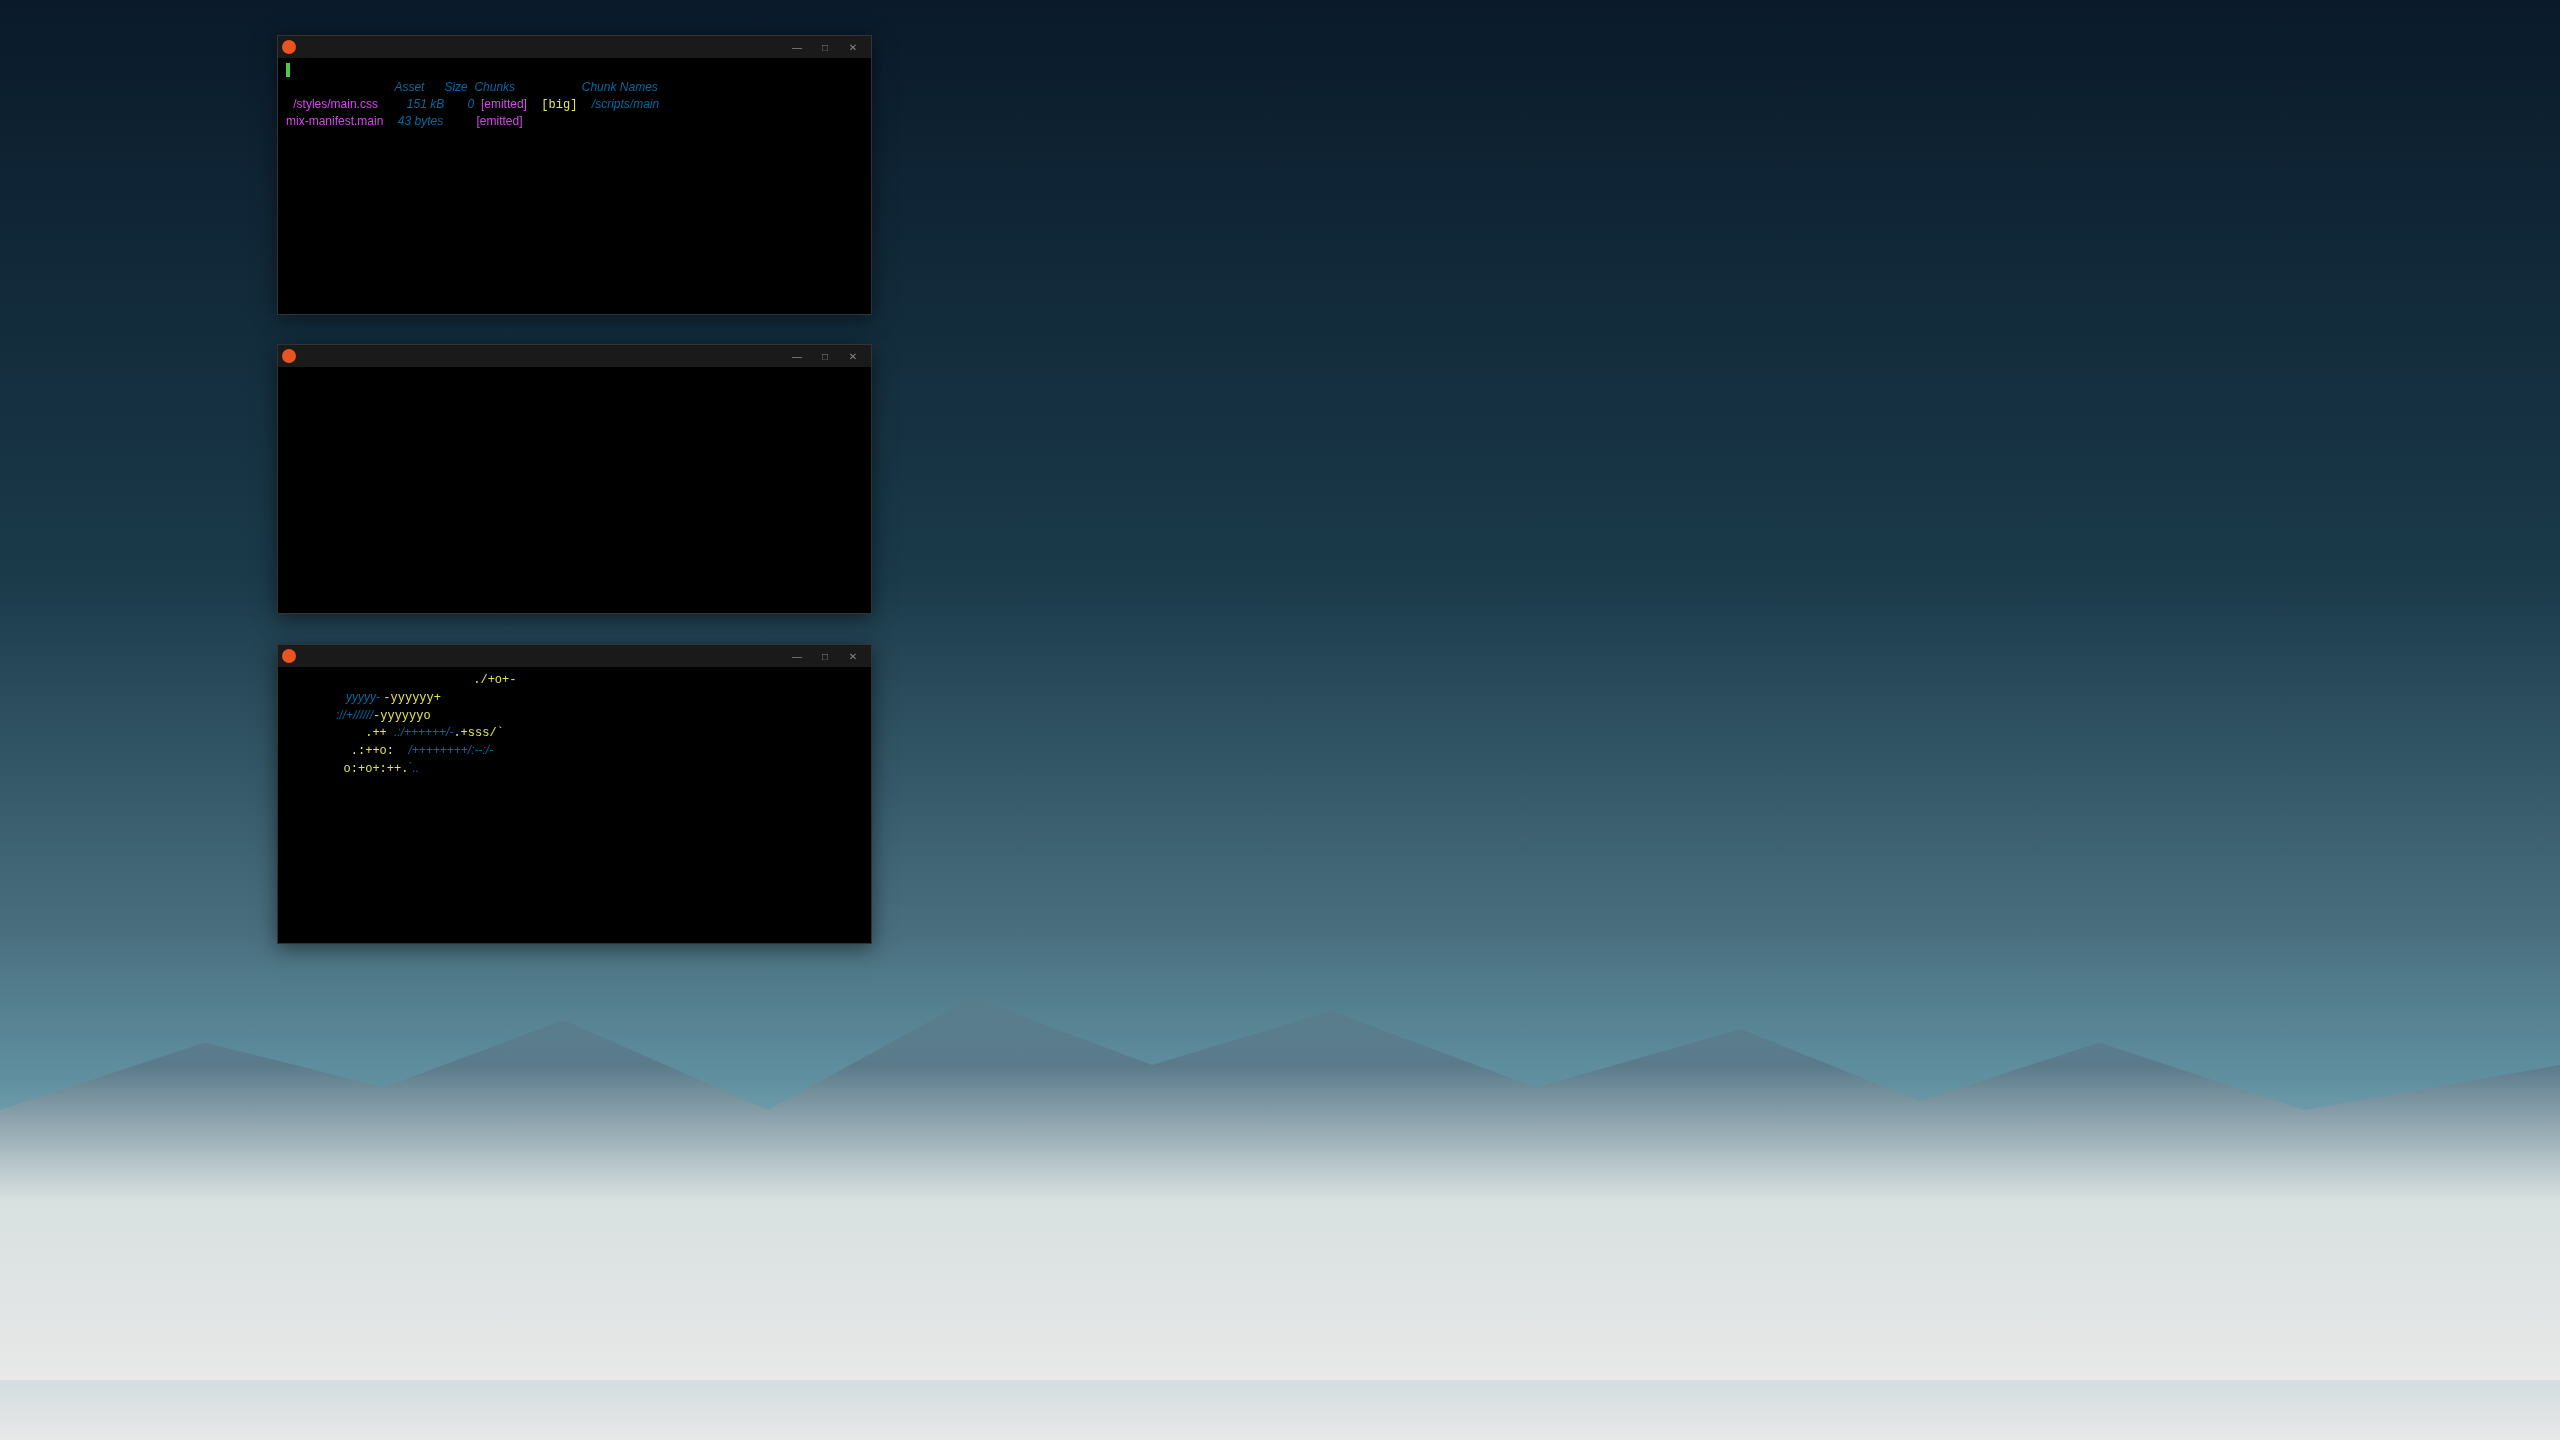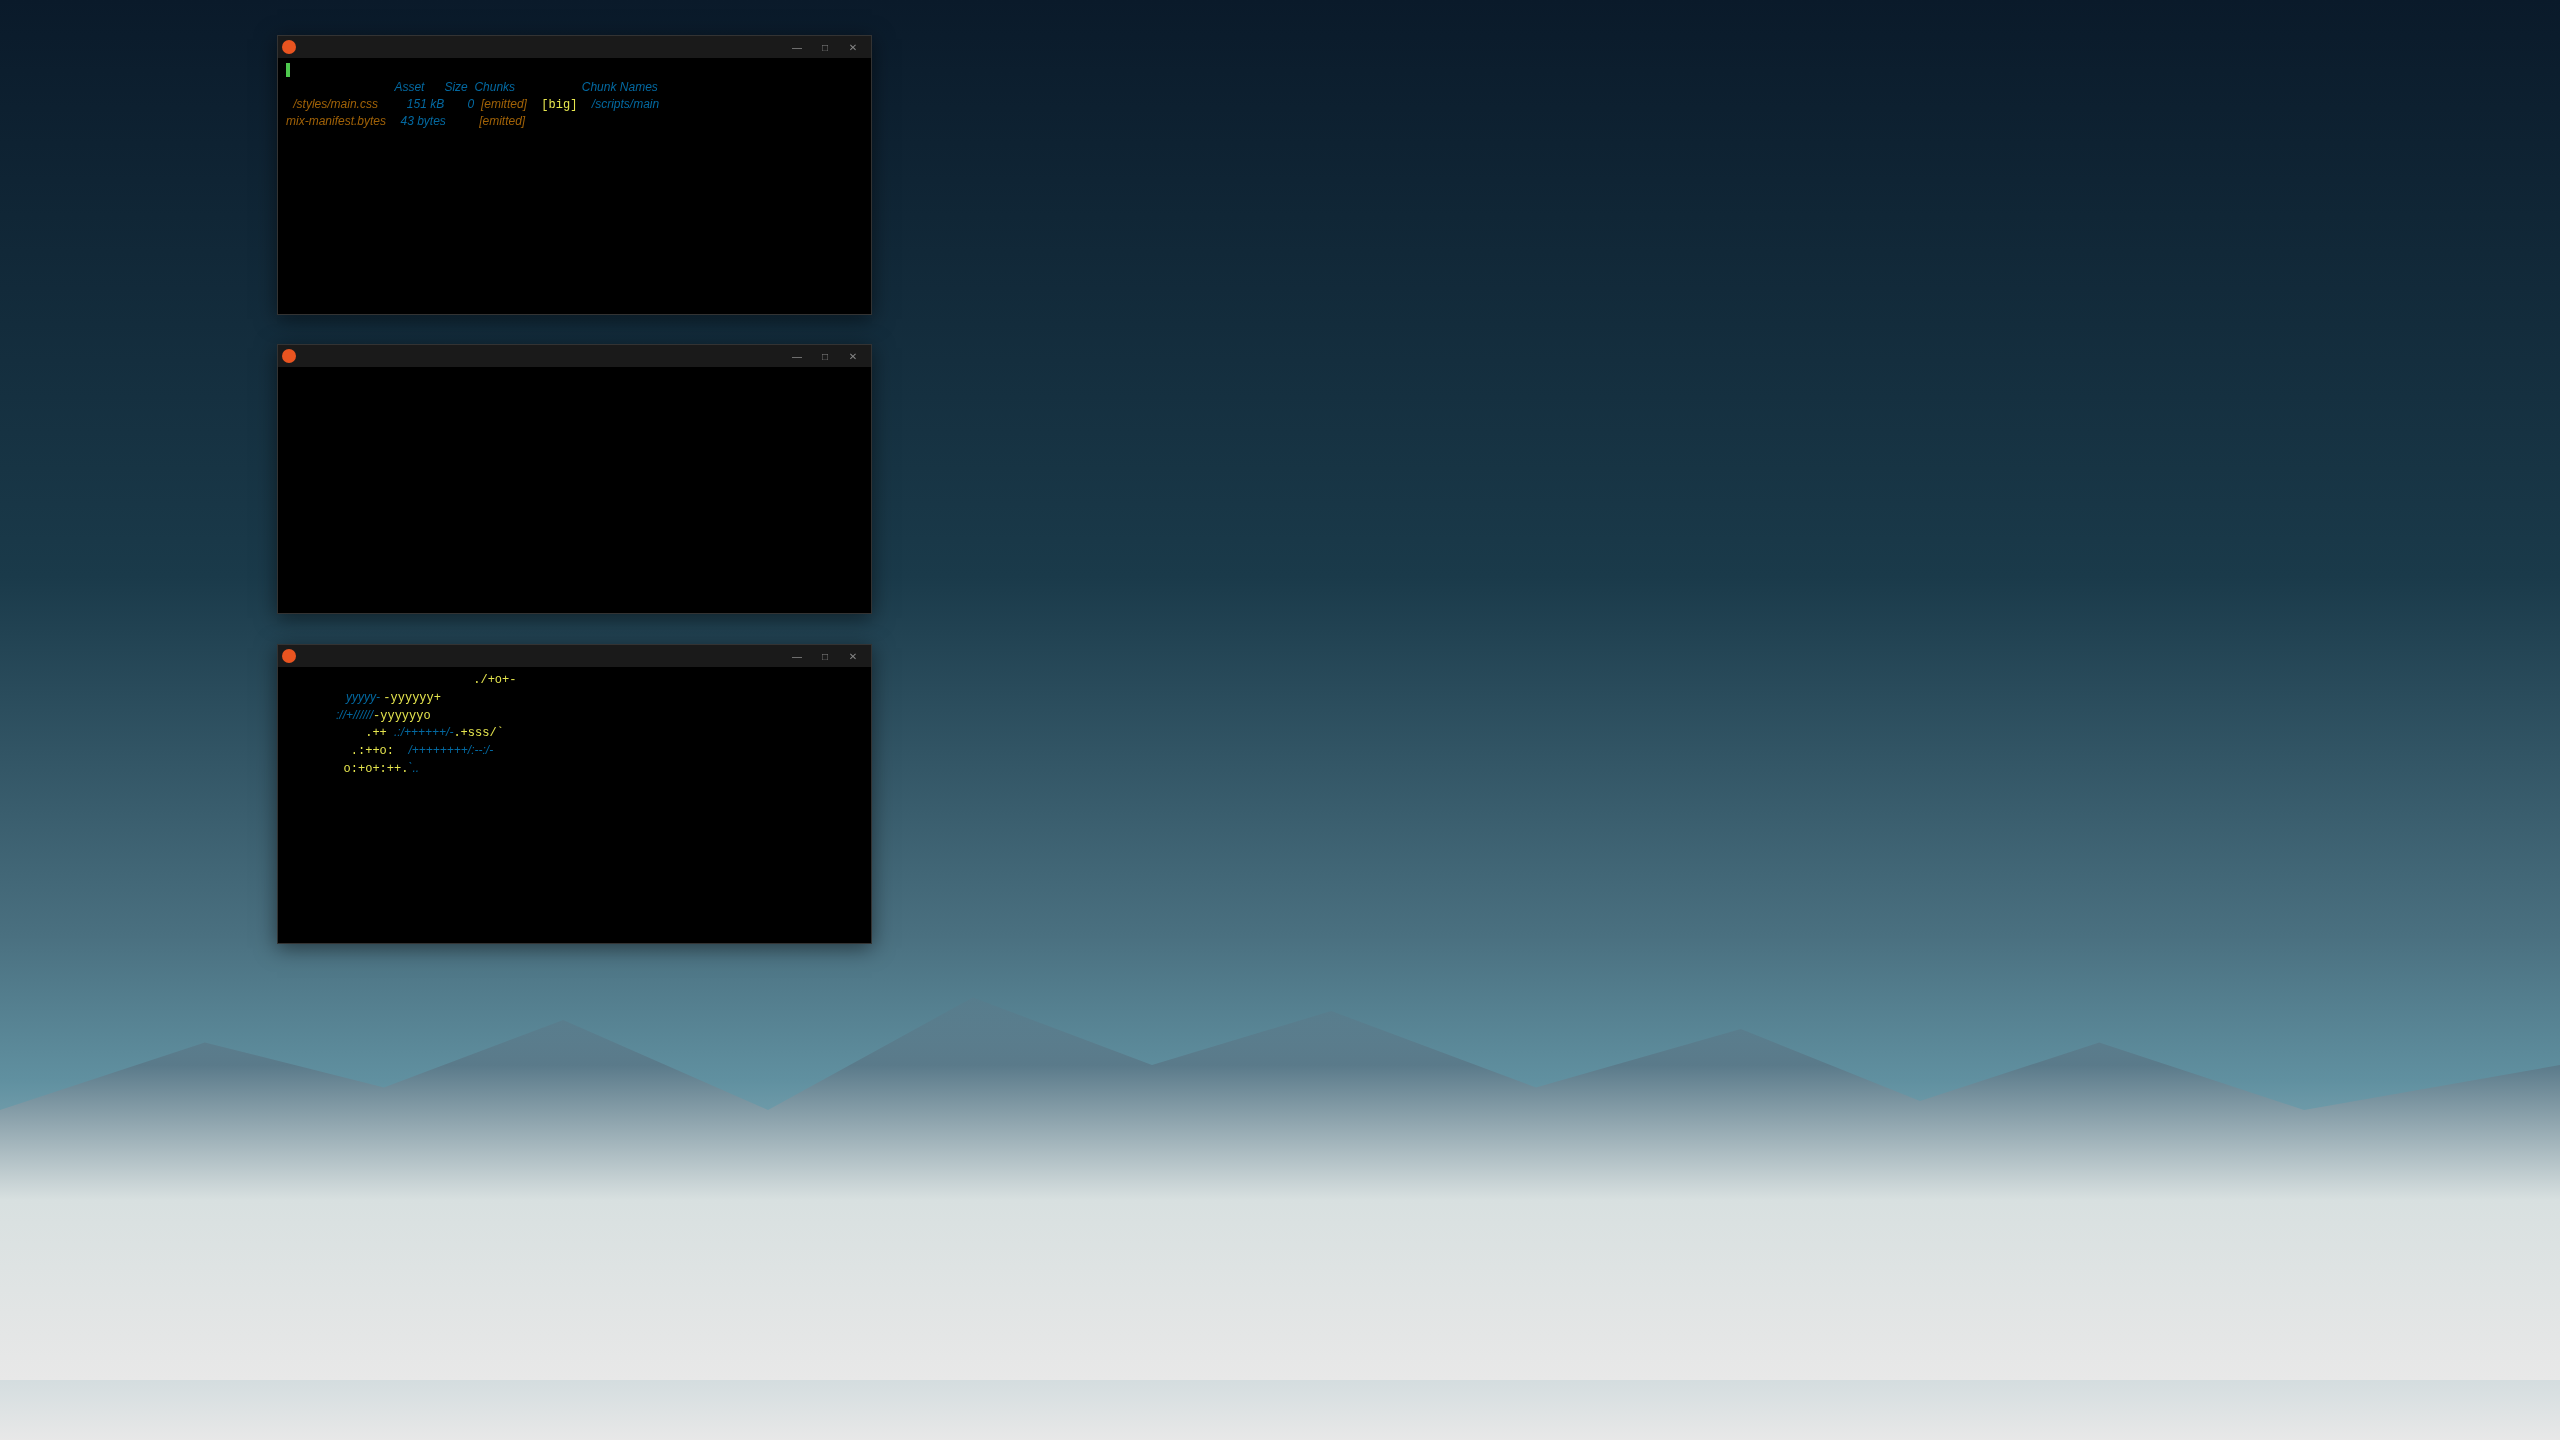--- a/index.html
+++ b/index.html
@@ -7,21 +7,21 @@
 .mountains { position: absolute; bottom: 60px; left: 0; right: 0; height: 450px; background: linear-gradient(180deg, transparent 0%, #5a7a8a 30%, #d8e0e0 60%, #e8e8e8 100%); clip-path: polygon(0 40%, 8% 25%, 15% 35%, 22% 20%, 30% 40%, 38% 15%, 45% 30%, 52% 18%, 60% 35%, 68% 22%, 75% 38%, 82% 25%, 90% 40%, 100% 30%, 100% 100%, 0 100%); }
 .window { position: absolute; background: #000; border: 1px solid #333; box-shadow: 0 4px 20px rgba(0,0,0,0.5); }
 .titlebar { display: flex; align-items: center; height: 22px; background: #1a1a1a; padding: 0 4px; }
 .titlebar .spacer { flex: 1; }
 .titlebar .btn { width: 28px; height: 16px; display: flex; align-items: center; justify-content: center; color: #888; font-size: 10px; cursor: pointer; }
 .titlebar .ubuntu-icon { width: 14px; height: 14px; background: #e95420; border-radius: 50%; margin-right: 6px; }
 .terminal-body { background: #000; color: #ccc; font-family: 'Consolas', monospace; font-size: 12px; padding: 4px 8px; line-height: 1.4; white-space: pre; overflow: hidden; }
 .term1 { left: 277px; top: 35px; width: 595px; height: 280px; }
 .term2 { left: 277px; top: 344px; width: 595px; height: 270px; }
 .term3 { left: 277px; top: 644px; width: 595px; height: 300px; }
-.t-green { color: #a16207; font-style: italic; }
+.t-green { color: #d946ef; }
 .t-yellow { color: #e6e64e; font-family: Liberation Mono, monospace; }
 .t-red { color: #e64e4e; }
 .t-white { color: #0369a1; font-style: italic; }
 .t-done { background: #4ec94e; color: #000; padding: 0 2px; }
 </style>
 </head>
 <body>
 
 <div class="mountains"></div>
 
@@ -29,21 +29,21 @@
   <div class="titlebar">
     <span class="ubuntu-icon"></span>
     <span class="spacer"></span>
     <span class="btn">—</span>
     <span class="btn">□</span>
     <span class="btn">✕</span>
   </div>
   <div class="terminal-body"><span class="t-done"></span>  <span class="t-green"></span>                         <span></span>
                <span class="t-white">Asset      Size  Chunks                    Chunk Names</span>
  <span class="t-green">/styles/main.css</span>    <span class="t-white">151 kB       0  </span><span class="t-green">[emitted]</span>  <span class="t-yellow">[big]</span>  <span class="t-white">/scripts/main</span>
-<span class="t-green">mix-manifest.bytes</span>  <span class="t-white">43 bytes          </span><span class="t-green">[emitted]</span></div>
+<span class="t-green">mix-manifest.main</span>  <span class="t-white">43 bytes          </span><span class="t-green">[emitted]</span></div>
 </div>
 
 <div class="window term2">
   <div class="titlebar">
     <span class="ubuntu-icon"></span>
     <span class="spacer"></span>
     <span class="btn">—</span>
     <span class="btn">□</span>
     <span class="btn">✕</span>
   </div>

